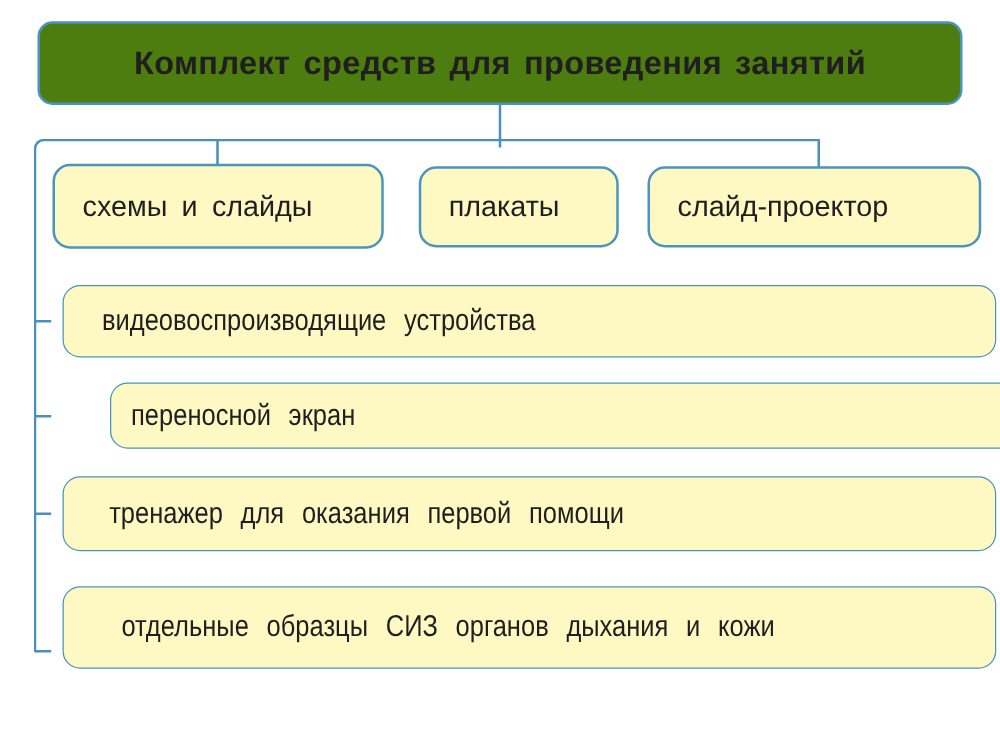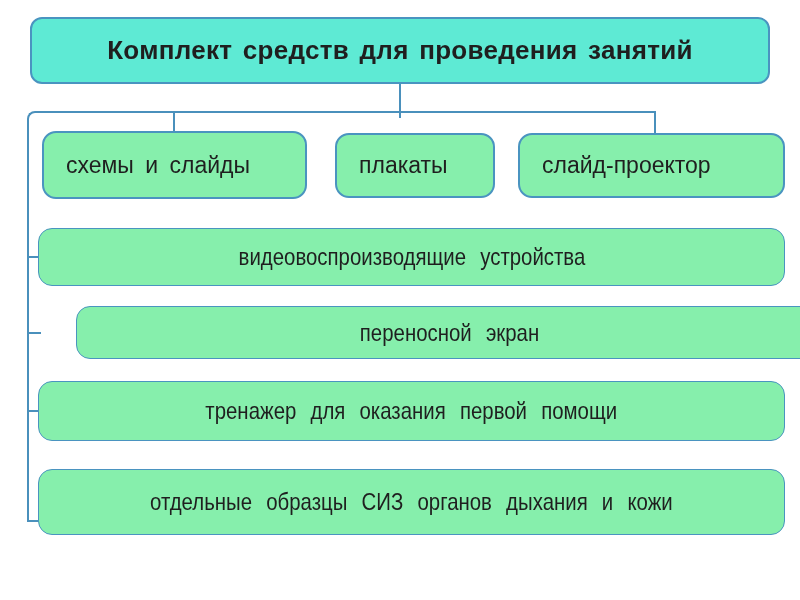--- a/index.html
+++ b/index.html
@@ -12,48 +12,48 @@
     width: 800px;
     height: 600px;
     background: #ffffff;
     overflow: hidden;
     font-family: "Liberation Sans", "DejaVu Sans", sans-serif;
     color: #1f1f1f;
   }
   .box {
     position: absolute;
     box-sizing: border-box;
-    background: #86efac;
+    background: #fef9c3;
     border: 2px solid #4a94c0;
     border-radius: 14px;
     display: flex;
     align-items: center;
   }
   .title-box {
     left: 30px; top: 17px; width: 740px; height: 67px;
-    background: #5eead4;
+    background: #4d7c0f;
     border-radius: 12px;
     justify-content: center;
     font-size: 26px;
     font-weight: bold;
     letter-spacing: 0.3px;
     word-spacing: 3px;
   }
   .row-box {
     font-size: 23px;
     word-spacing: 5px;
     padding-left: 22px;
   }
   .box-schemes   { left: 42px;  top: 131px; width: 265px; height: 68px; }
   .box-posters   { left: 335px; top: 133px; width: 160px; height: 65px; }
   .box-projector { left: 518px; top: 133px; width: 267px; height: 65px; }
   .wide-box {
-    left: 38px; width: 747px;
+    left: 50px; width: 747px;
     border-width: 1.5px;
-    justify-content: center;
+    justify-content: flex-start;
     font-size: 24px;
   }
   .wide-box .condensed {
     display: inline-block;
     transform: scaleX(0.85);
     transform-origin: center;
     white-space: nowrap;
     word-spacing: 10px;
   }
   .wide-1 { top: 228px; height: 58px; }

